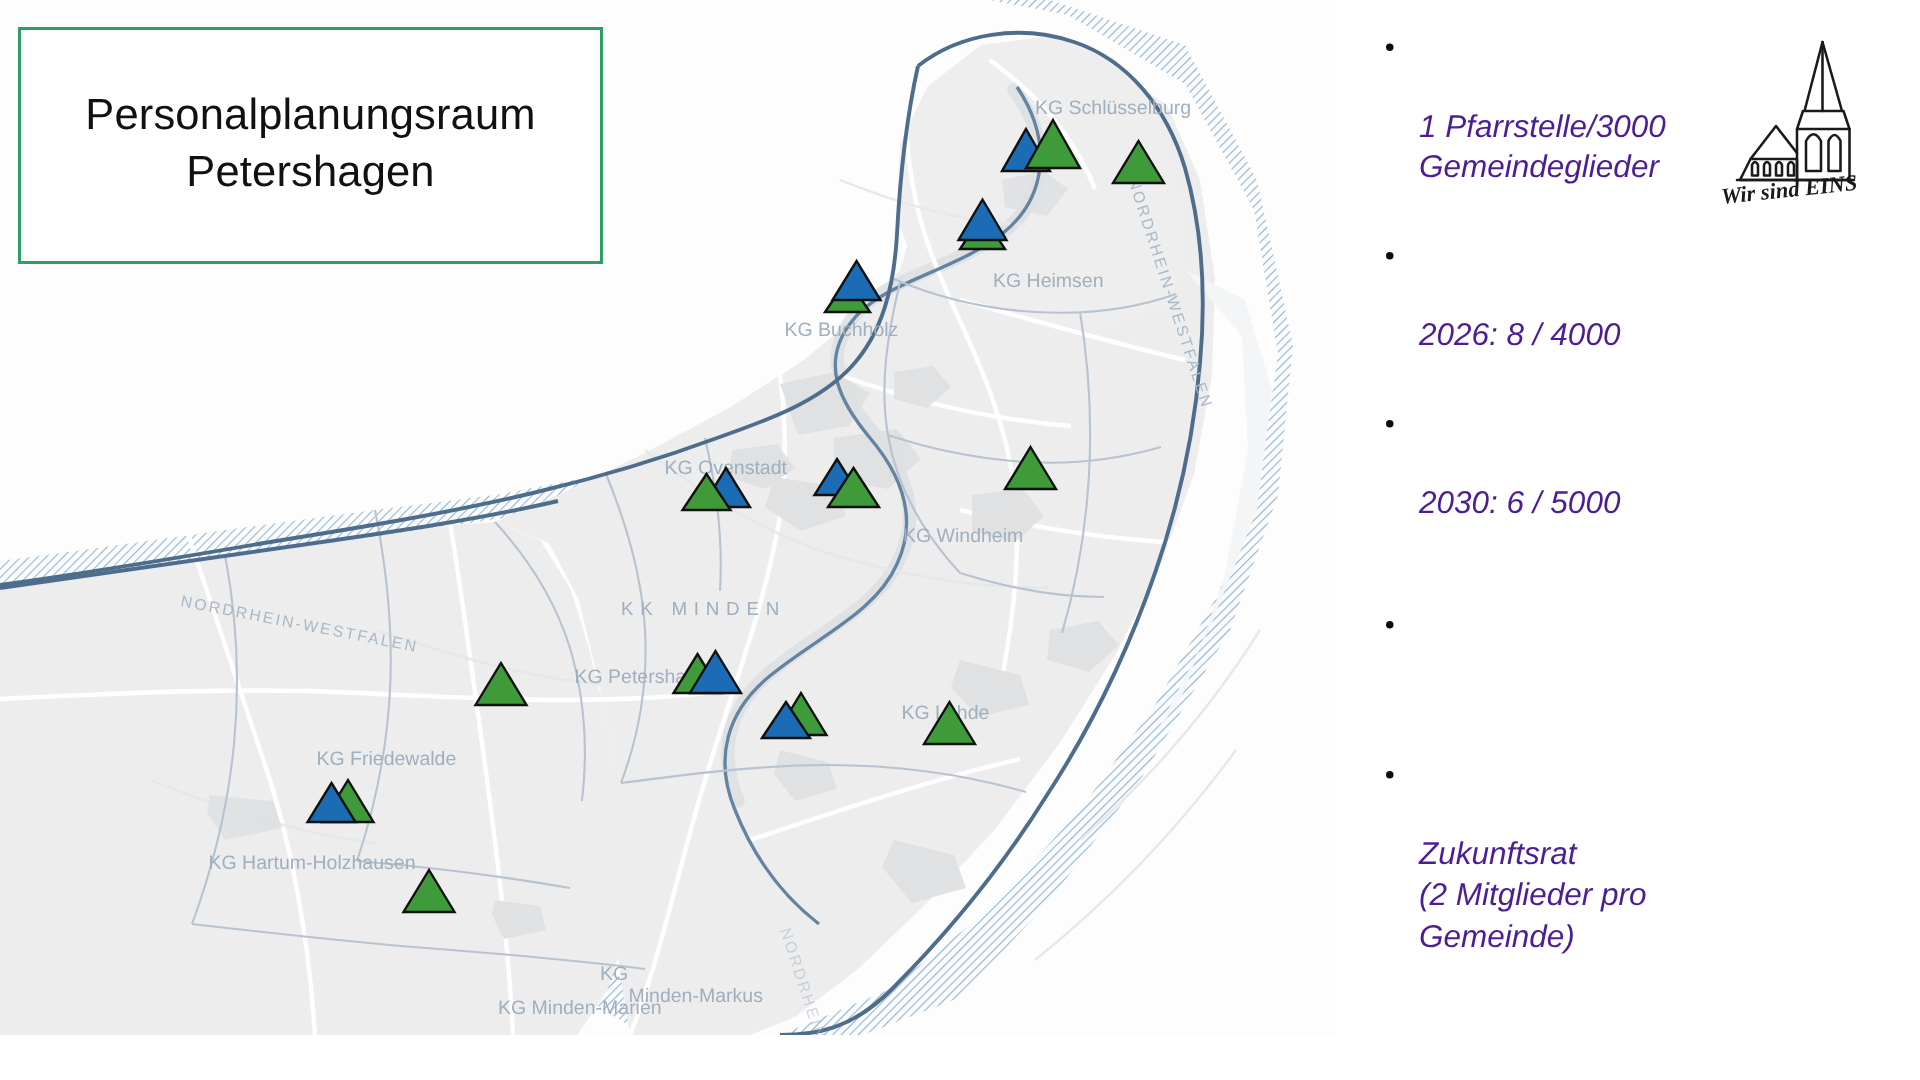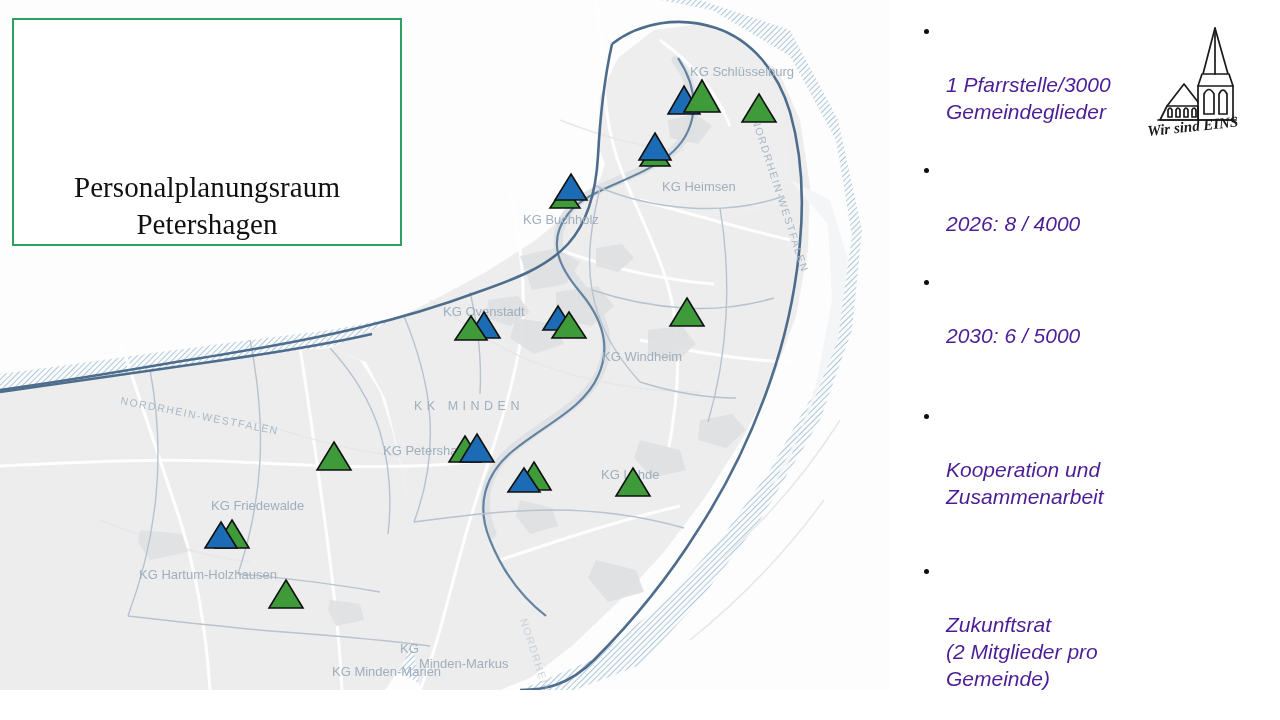--- a/index.html
+++ b/index.html
@@ -10,23 +10,23 @@
     -webkit-font-smoothing:antialiased;
   }
   .slide{position:relative;width:1280px;height:720px;background:#fff;}
 
   
   .map-panel{position:absolute;left:0;top:0;width:890px;height:690px;overflow:hidden;background:#ffffff;}
   .map-svg{position:absolute;left:0;top:0;width:890px;height:690px;display:block;}
 
   
   .title-box{
-    position:absolute;left:12px;top:18px;width:390px;height:228px;
+    position:absolute;left:12px;top:18px;width:390px;height:158px;
     background:#ffffff;border:2px solid #2e9e63;box-sizing:border-box;
-    display:flex;align-items:flex-end;justify-content:center;z-index:40;font-family:Liberation Serif, serif;
+    display:flex;align-items:center;justify-content:center;z-index:40;
   }
   .title-text{
     font-size:29px;line-height:1.30;color:#111111;text-align:center;
     letter-spacing:.1px;font-weight:400;padding:0 14px;
   }
 
   
   .right-panel{position:absolute;left:898px;top:0;width:382px;height:720px;}
   ul.bullets{list-style:none;margin:0;padding:0;position:absolute;left:10px;top:16px;width:330px;}
   ul.bullets li{
@@ -276,22 +276,20 @@
       <li class="gap-sm">
         <span class="dot"></span>
         <span>2026: 8 / 4000</span>
       </li>
       <li class="gap-sm">
         <span class="dot"></span>
         <span>2030: 6 / 5000</span>
       </li>
       <li class="gap-lg">
         <span class="dot"></span>
-        <span>Kooperation und
-Zusammenarbeit</span>
       </li>
       <li class="gap-md">
         <span class="dot"></span>
         <span>Zukunftsrat
 (2 Mitglieder pro
 Gemeinde)</span>
       </li>
 
     </ul>
 

